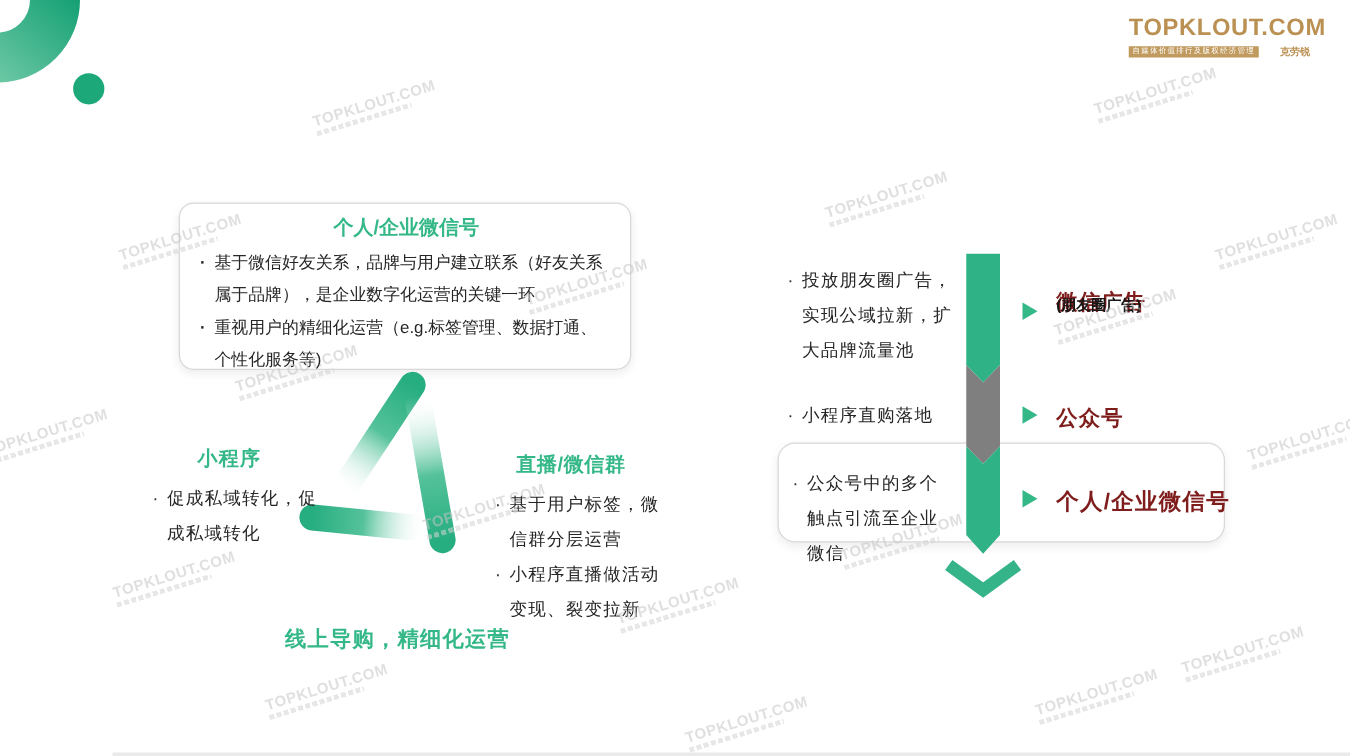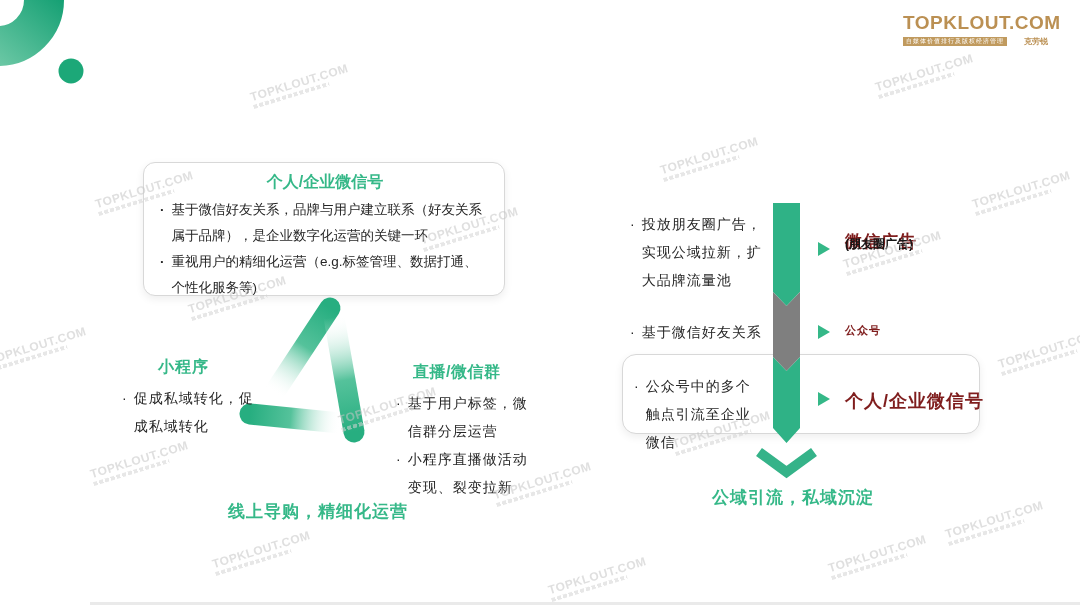--- a/index.html
+++ b/index.html
@@ -45,21 +45,21 @@
   .note3 .nt{width:118px;}
   .rbox{position:absolute;left:622px;top:354px;width:356px;height:78px;background:#fff;
         border:1px solid #d8d8d8;border-radius:14px;box-shadow:0 3px 8px rgba(0,0,0,.07);}
   .flowbar{position:absolute;left:750px;top:200px;}
   .ptr{position:absolute;width:0;height:0;border-top:7px solid transparent;
        border-bottom:7px solid transparent;border-left:12px solid #35b888;}
   .p1{left:818px;top:242px;} .p2{left:818px;top:325px;} .p3{left:818px;top:392px;}
   .lbl{position:absolute;left:845px;font-weight:bold;color:#7f1d1d;letter-spacing:1px;}
   .l1{top:230px;font-size:17px;}
   .l1s{position:absolute;left:845px;top:236px;font-size:12px;font-weight:bold;color:#161616;}
-  .l2{top:323px;font-size:11px;}
+  .l2{top:323px;font-size:17px;}
   .l3{top:389px;font-size:18px;}
   
   .footer{position:absolute;left:0;top:580px;width:100%;text-align:center;font-size:11px;
           color:#adadad;letter-spacing:1px;}
   .bottom-edge{position:absolute;left:90px;right:0;bottom:0;height:3px;background:#dcdcdc;opacity:.6;}
   
   .wm-layer{position:absolute;inset:0;pointer-events:none;z-index:30;}
   .wm{position:absolute;transform:translate(-50%,-50%) rotate(-17deg);opacity:.55;}
   .wm-t{display:block;font-size:12px;font-weight:bold;color:#c6c6c6;letter-spacing:.5px;white-space:nowrap;}
   .wm-s{height:4px;width:78%;margin-top:1px;
@@ -146,21 +146,21 @@
   <div class="slogan slogan-l">线上导购，精细化运营</div>
 
   <div class="rbox"></div>
 
   <div class="note note1">
     <span class="dot">·</span>
     <span class="nt">投放朋友圈广告，实现公域拉新，扩大品牌流量池</span>
   </div>
   <div class="note note2">
     <span class="dot">·</span>
-    <span class="nt">基于微信好友关系</span>
+    <span class="nt">小程序直购落地</span>
   </div>
   <div class="note note3">
     <span class="dot">·</span>
     <span class="nt">公众号中的多个触点引流至企业微信</span>
   </div>
 
   <svg class="flowbar" width="90" height="290" viewBox="0 0 90 290">
     <polygon points="23,3 50,3 50,92 36.5,106 23,92" fill="#2fb286"></polygon>
     <polygon points="23,92 36.5,106 50,92 50,157 36.5,171 23,157" fill="#7f7f7f"></polygon>
     <polygon points="23,157 36.5,171 50,157 50,228 36.5,243 23,228" fill="#2fb286"></polygon>
@@ -168,21 +168,20 @@
   </svg>
 
   <span class="ptr p1"></span>
   <div class="lbl l1">微信广告</div>
   <div class="l1s">(朋友圈广告)</div>
   <span class="ptr p2"></span>
   <div class="lbl l2">公众号</div>
   <span class="ptr p3"></span>
   <div class="lbl l3">个人/企业微信号</div>
 
-  <div class="slogan slogan-r">公域引流，私域沉淀</div>
 
   <div class="bottom-edge"></div>
 
   <div class="wm-layer">
       <div class="wm" style="left: 300px; top: 85px;">
         <span class="wm-t">TOPKLOUT.COM</span>
         <div class="wm-s"></div>
       </div>
       <div class="wm" style="left: 925px; top: 75px;">
         <span class="wm-t">TOPKLOUT.COM</span>

